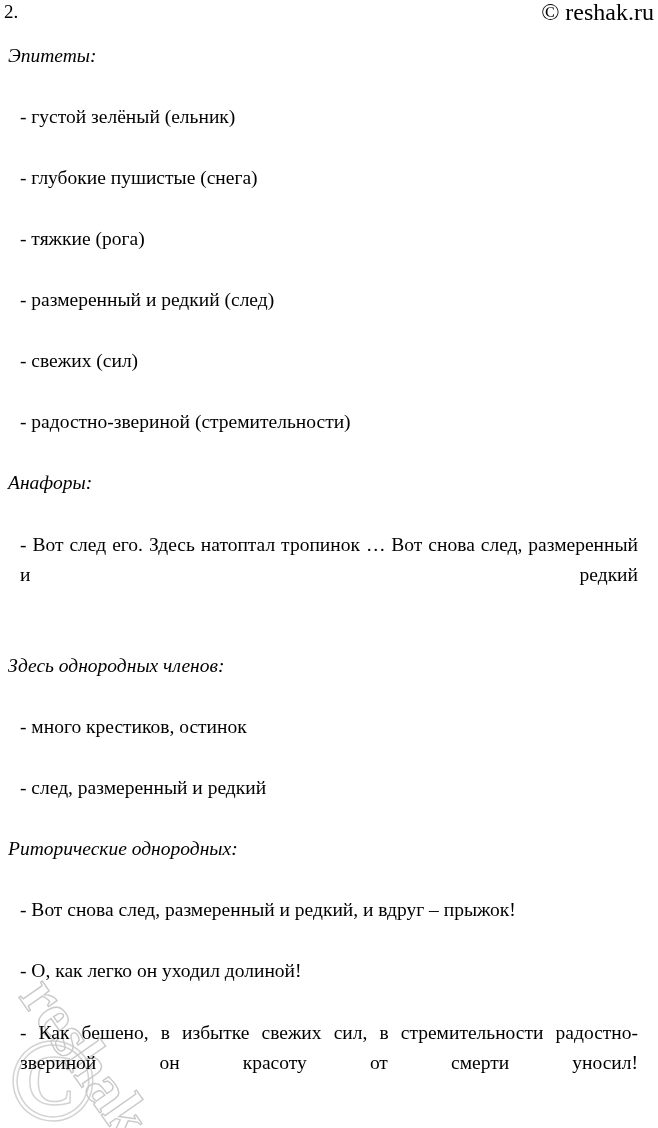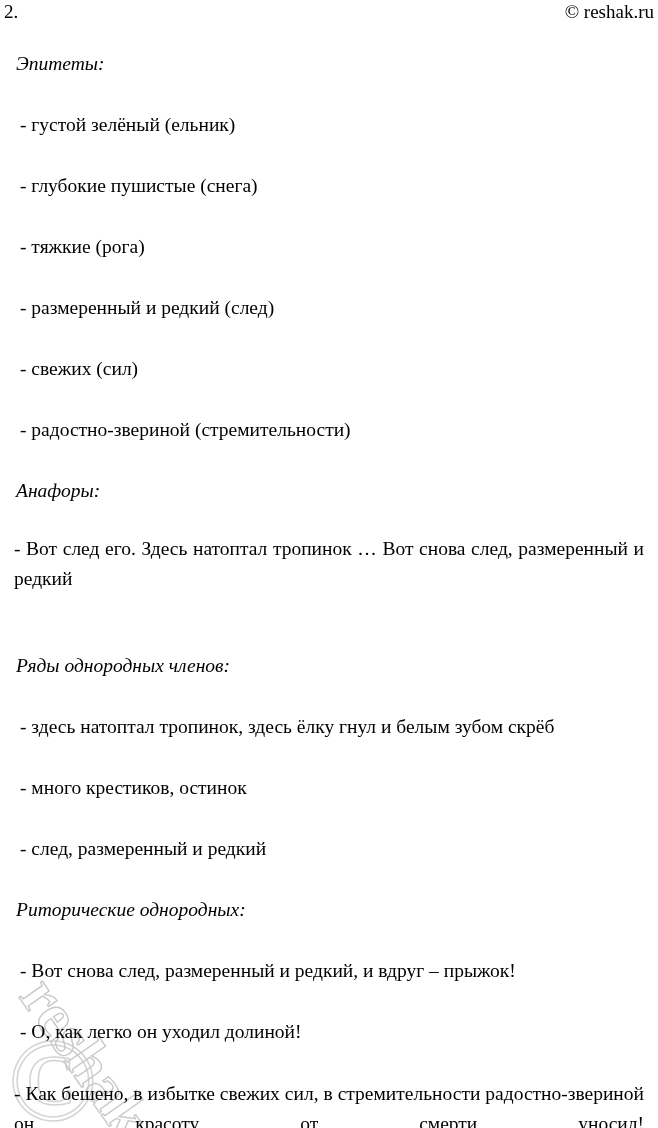--- a/index.html
+++ b/index.html
@@ -33,49 +33,49 @@
     display: flex;
     align-items: flex-start;
     justify-content: space-between;
   }
   .header .item-number {
     font-size: 19px;
     line-height: 24px;
     padding-left: 2px;
   }
   .header .copyright {
-    font-size: 19px;
+    font-size: 24px;
     line-height: 24px;
     padding-right: 2px;
     white-space: nowrap;
   }
 
   
   .block {
     position: relative;
     z-index: 2;
   }
   .heading {
     font-style: italic;
     font-size: 19.5px;
     line-height: 24px;
-    margin: 12px;
+    margin: 4px;
     padding: 10px 2px 11px 2px;
   }
   .line {
     font-size: 19.5px;
     line-height: 24px;
     margin: 16px;
     padding: 10px 2px 11px 2px;
     white-space: nowrap;
   }
   .para {
     font-size: 19.5px;
     line-height: 30px;
-    margin: 10px;
+    margin: 16px;
     padding: 8px 2px 8px 2px;
     text-align: justify;
     text-justify: inter-word;
   }
   .para::after {
     content: "";
     display: inline-block;
     width: 100%;
   }
 
@@ -130,22 +130,21 @@
   </div>
 
 
   <div class="block">
     <div class="heading">Анафоры:</div>
     <div class="para">- Вот след его. Здесь натоптал тропинок … Вот снова след, размеренный и редкий</div>
   </div>
 
 
   <div class="block">
-    <div class="heading">Ряды однородных членов:</div>
-    <div class="line">- здесь натоптал тропинок, здесь ёлку гнул и белым зубом скрёб</div>
+    <div class="heading">Здесь однородных членов:</div>
     <div class="line">- много крестиков, остинок</div>
     <div class="line">- след, размеренный и редкий</div>
   </div>
 
   <div class="block">
     <div class="heading">Риторические однородных:</div>
     <div class="line">- Вот снова след, размеренный и редкий, и вдруг – прыжок!</div>
     <div class="line">- О, как легко он уходил долиной!</div>
     <div class="para">- Как бешено, в избытке свежих сил, в стремительности радостно-звериной он красоту от смерти уносил!</div>
   </div>

